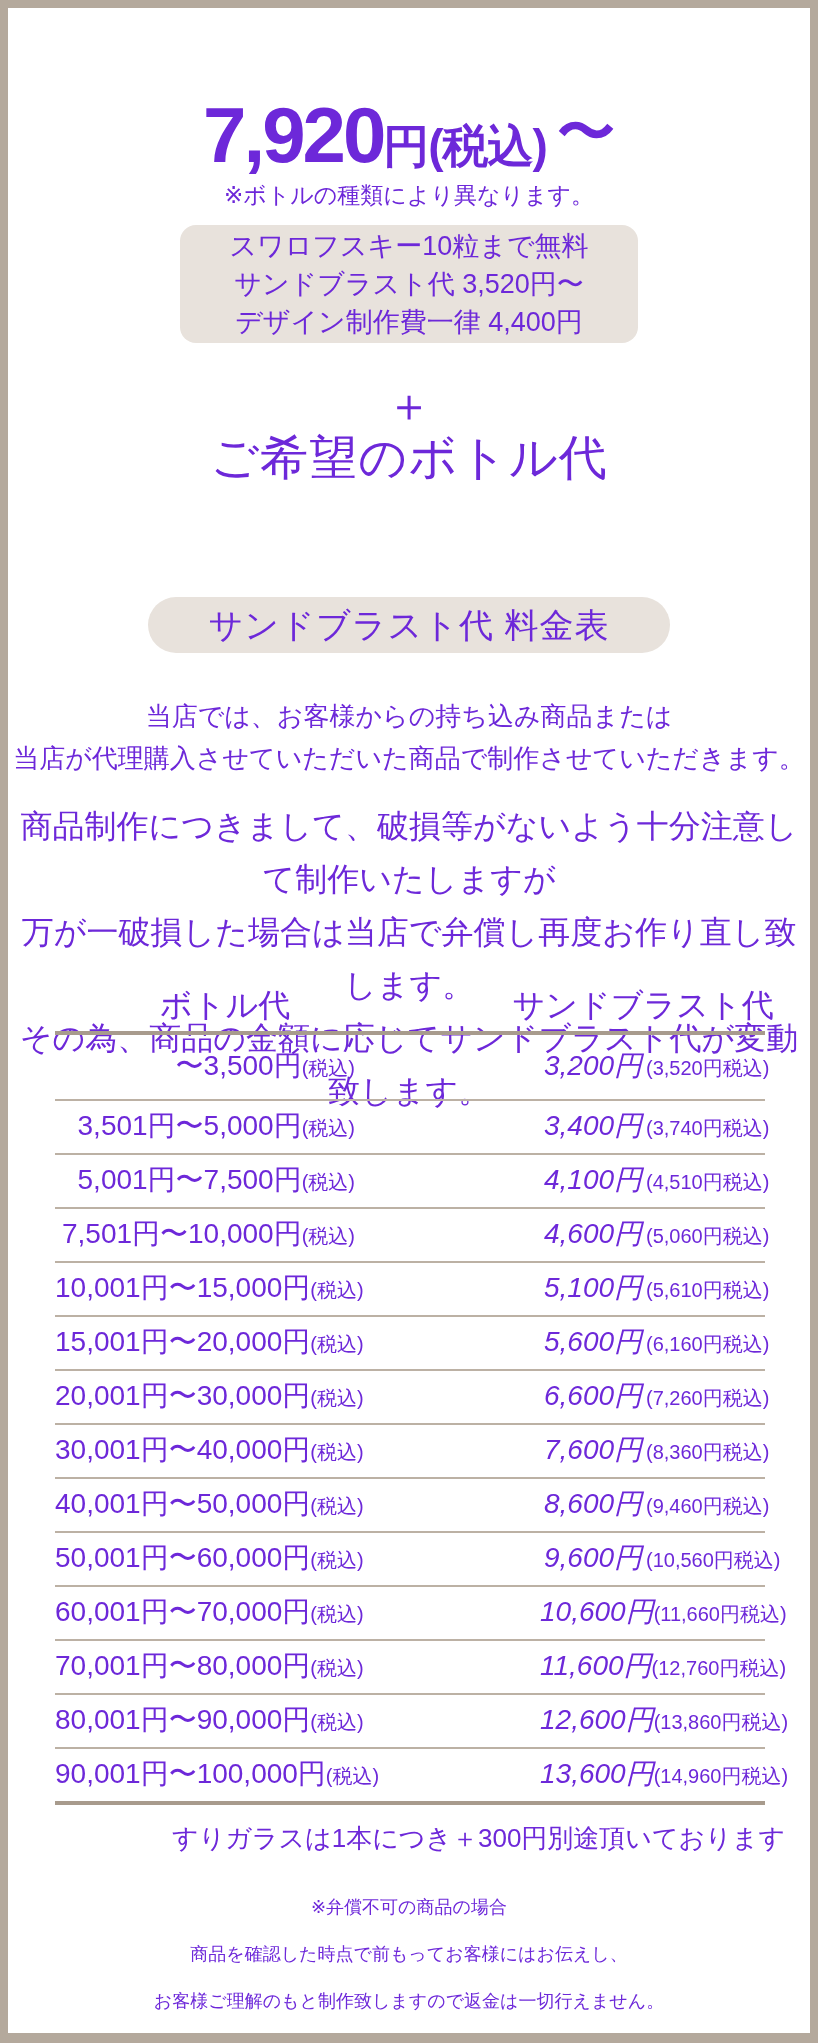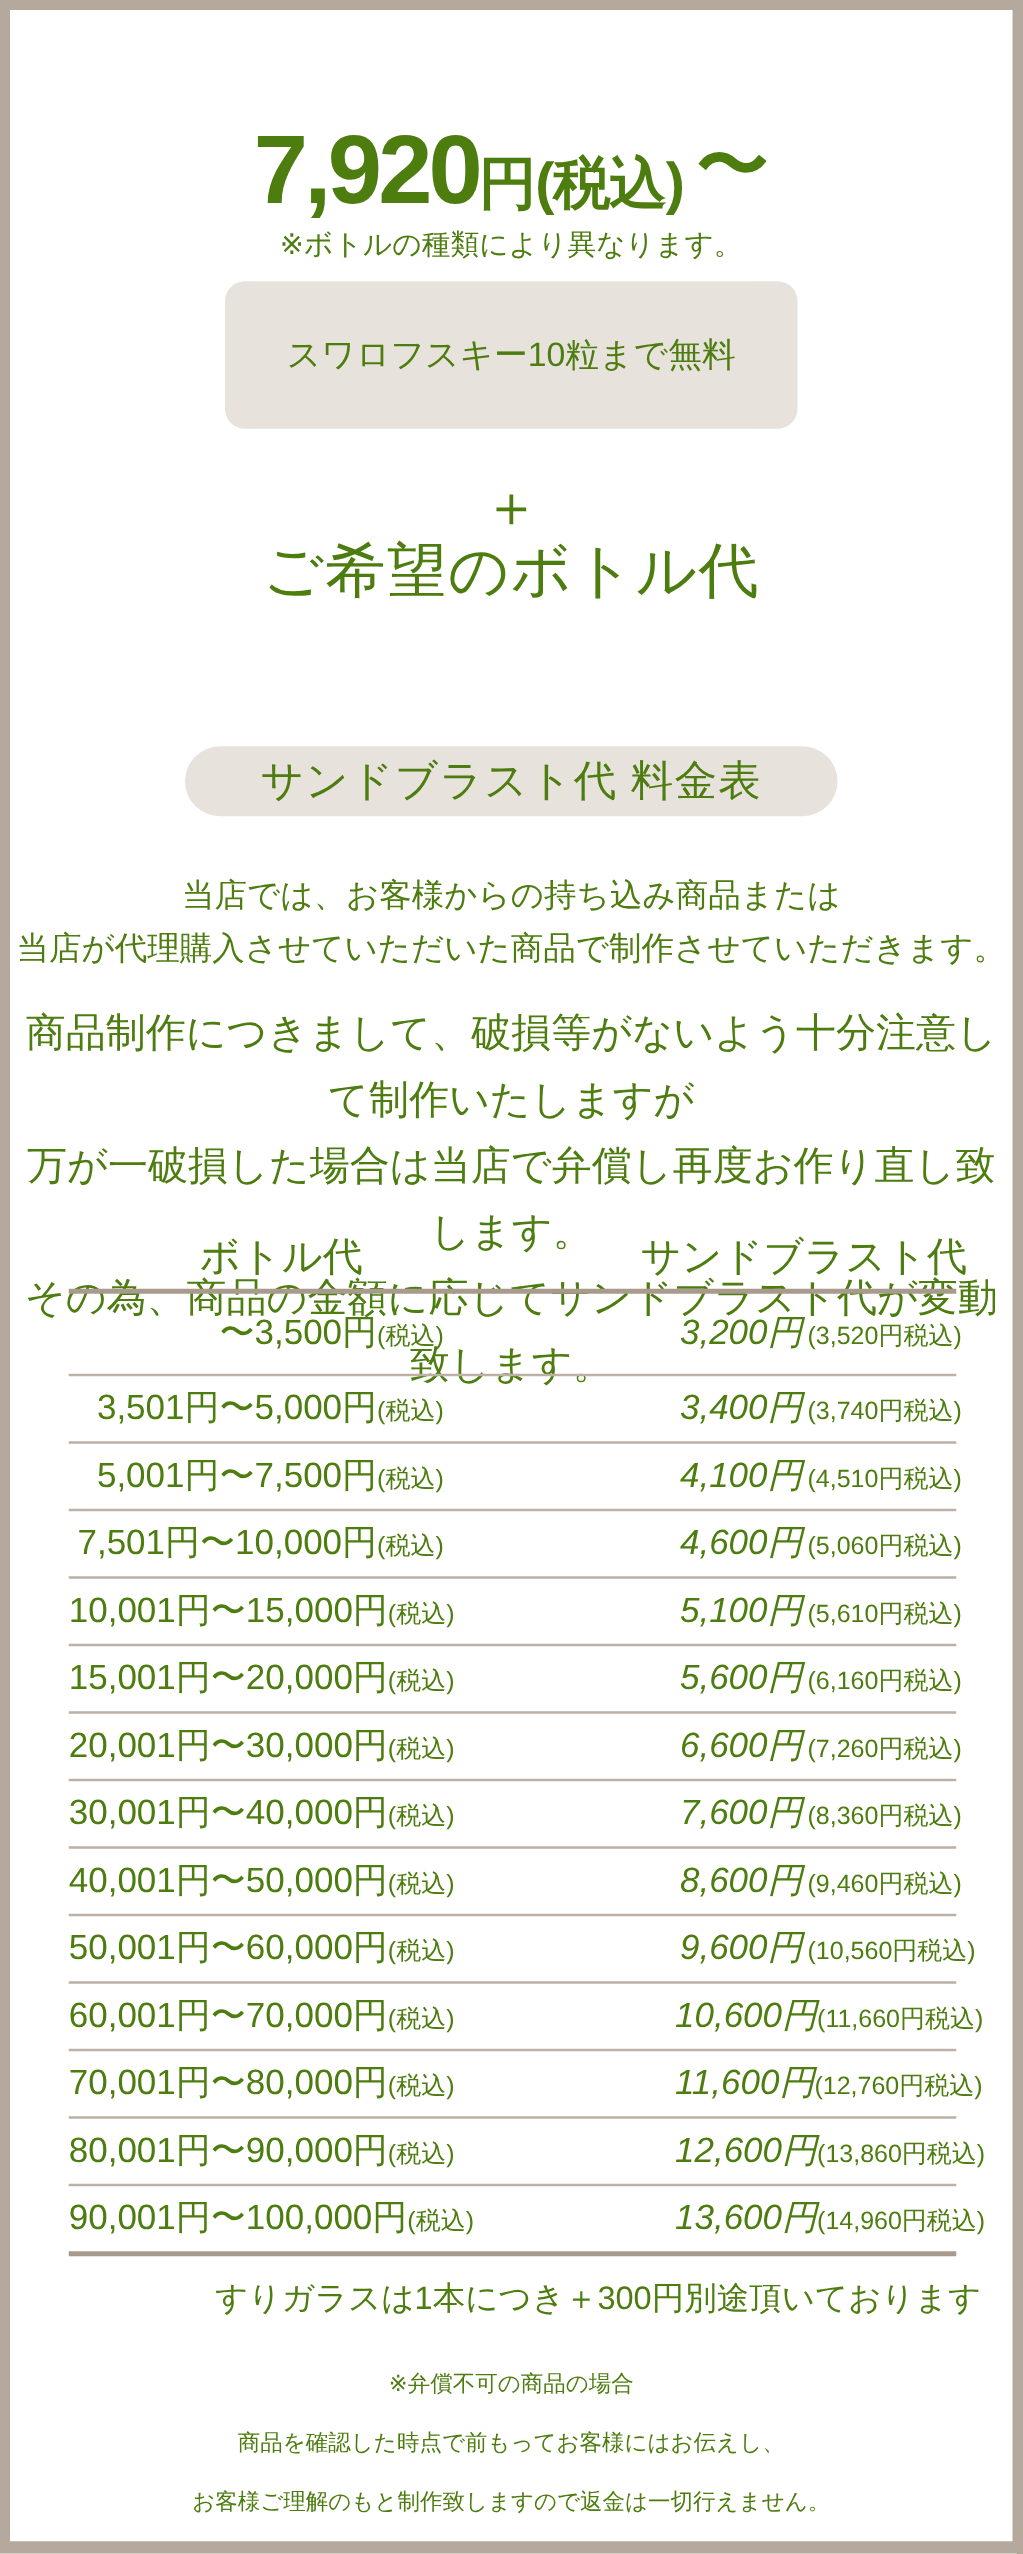--- a/index.html
+++ b/index.html
@@ -1,21 +1,21 @@
 <!DOCTYPE html>
 <html><head>
 <meta charset="utf-8">
 <style>
   html,body{margin:0;padding:0;background:#fff;}
   .frame{
     position:relative;
     width:818px;height:2043px;
     background:#b4a99c;
     font-family:"Liberation Sans","DejaVu Sans",sans-serif;
-    color:#4d7c0f;
+    color:#6d28d9;
     overflow:hidden;
   }
   .content{
     position:absolute;left:8px;top:8px;
     width:802px;height:2025px;
     background:#ffffff;
   }
   .abs{position:absolute;left:0;width:100%;}
 
   
@@ -79,20 +79,22 @@
   <div class="content">
 
     <div class="abs hero">
       <span class="hero-main">7,920</span><span class="hero-unit">円(税込)</span><span class="hero-tilde">〜</span>
     </div>
 
     <div class="abs hero-note">※ボトルの種類により異なります。</div>
 
     <div class="info-box">
       <div>スワロフスキー10粒まで無料</div>
+      <div>サンドブラスト代 3,520円〜</div>
+      <div>デザイン制作費一律 4,400円</div>
     </div>
 
     <div class="abs plus">＋</div>
 
     <div class="abs bottle-line">ご希望のボトル代</div>
 
     <div class="pill">サンドブラスト代 料金表</div>
 
     <div class="abs intro">
       <div>当店では、お客様からの持ち込み商品または</div>

